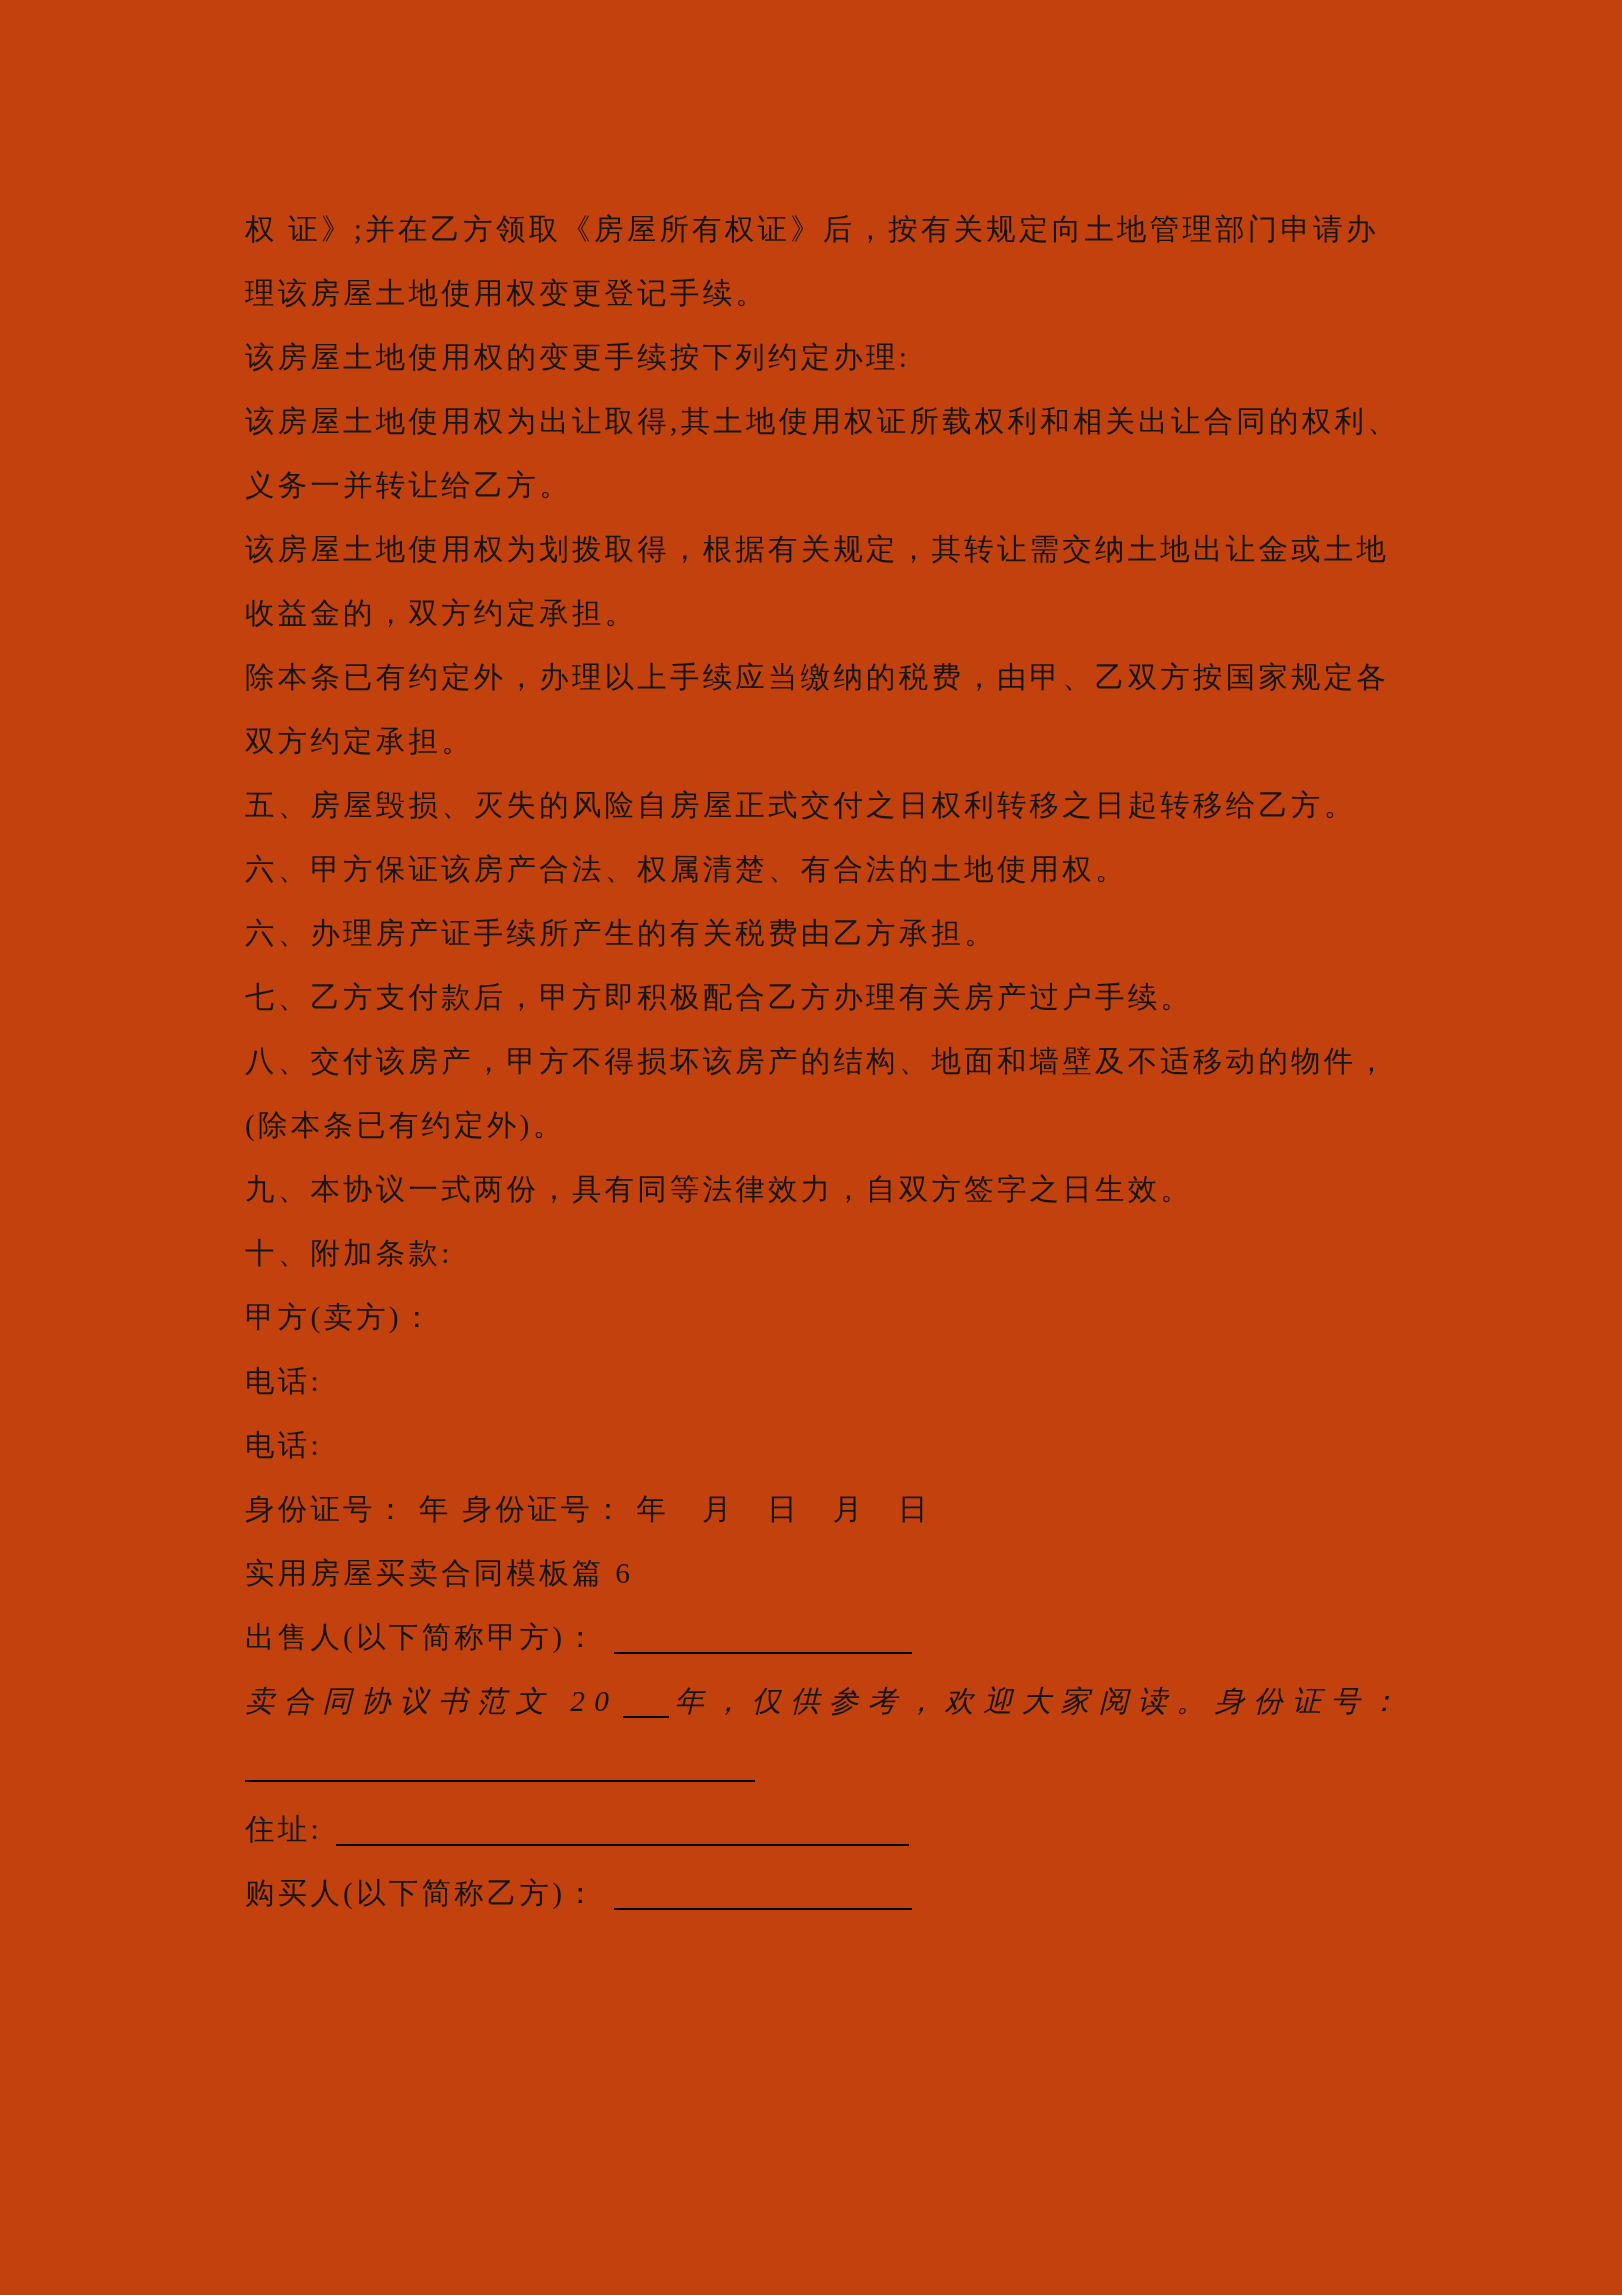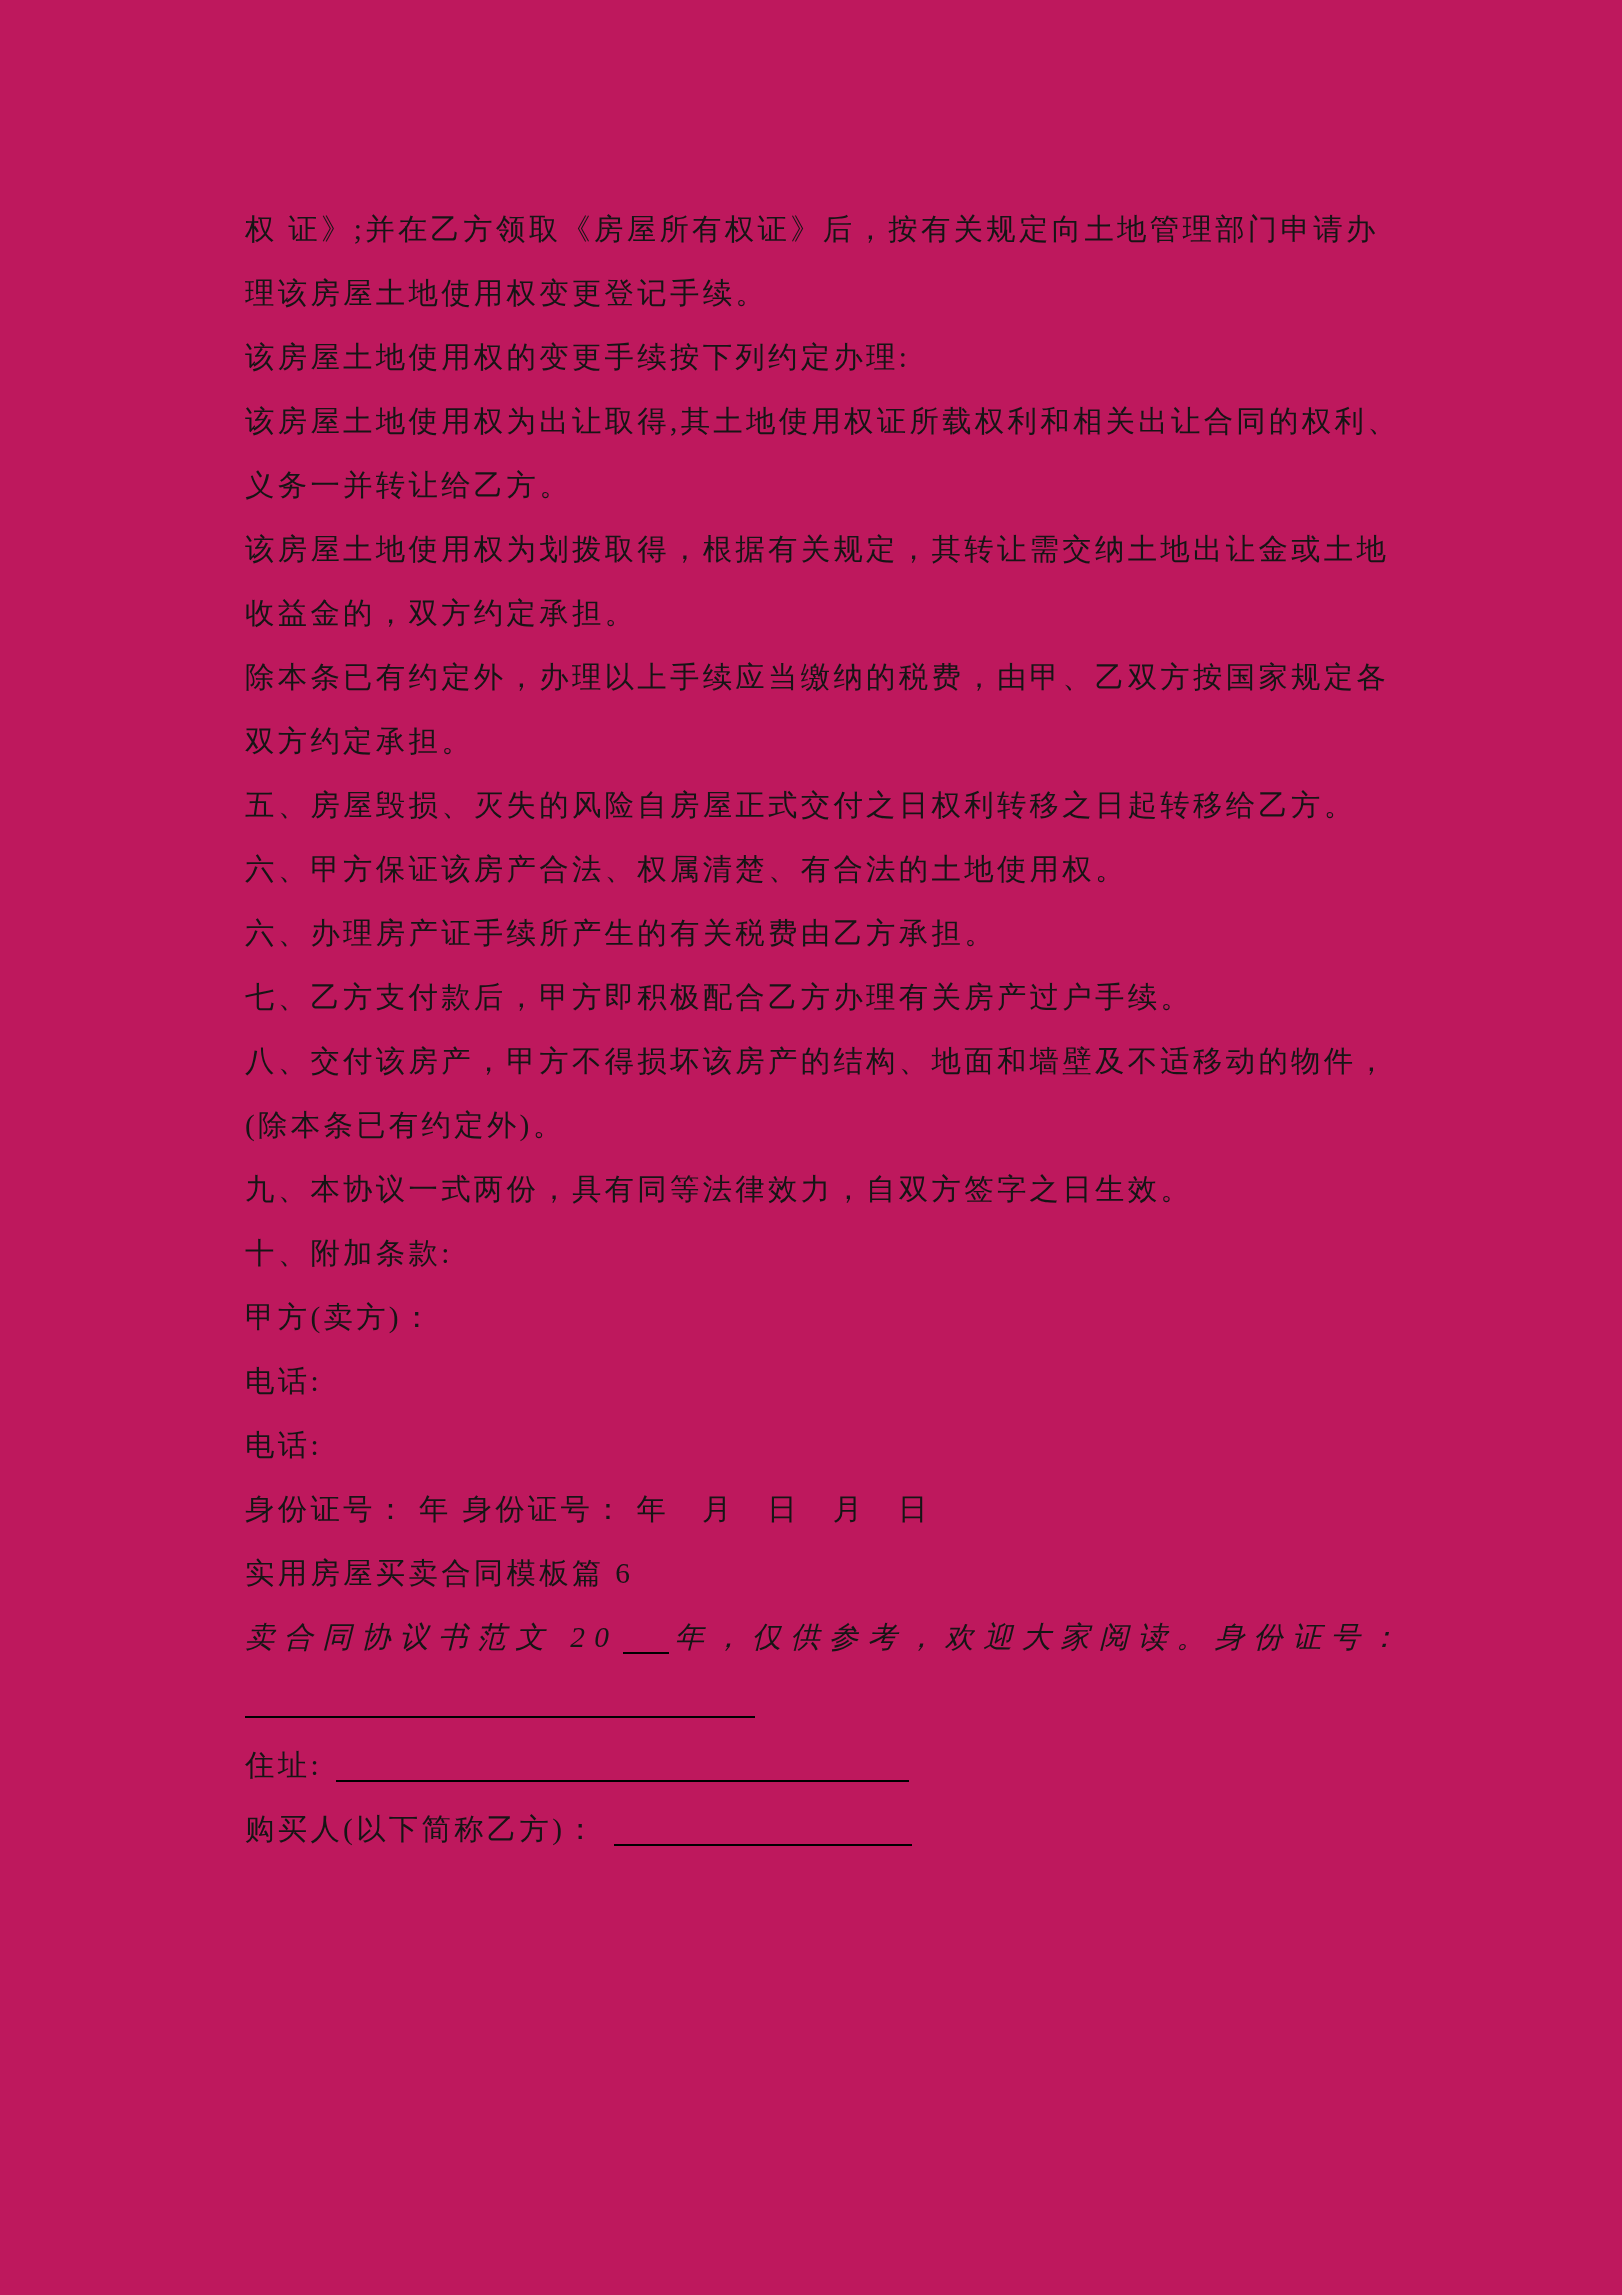--- a/index.html
+++ b/index.html
@@ -11,21 +11,21 @@
     width: 1623px;
     height: 2295px;
     position: relative;
     font-family: "Liberation Serif", "DejaVu Serif", serif;
   }
   .page {
     position: absolute;
     left: 0; top: 0;
     width: 1623px;
     height: 2295px;
-    background: #be185d;
+    background: #c2410c;
     overflow: hidden;
   }
   .content {
     position: absolute;
     left: 245px;
     top: 197px;
     width: 1184px;
   }
   .line {
     height: 64px;
@@ -72,20 +72,23 @@
     <div class="line">八、交付该房产，甲方不得损坏该房产的结构、地面和墙壁及不适移动的物件，</div>
     <div class="line">(除本条已有约定外)。</div>
     <div class="line">九、本协议一式两份，具有同等法律效力，自双方签字之日生效。</div>
     <div class="line">十、附加条款:</div>
     <div class="line">甲方(卖方)：</div>
     <div class="line">电话:</div>
     <div class="line">电话:</div>
     <div class="line">身份证号： 年 身份证号： 年　月　日　月　日</div>
     <div class="line">实用房屋买卖合同模板篇 6</div>
 
+    <div class="line">
+      <span>出售人(以下简称甲方)：</span><span class="blank w455"></span>
+    </div>
 
     <div class="line wide">
       <span>卖合同协议书范文 20</span><span class="blank w70"></span><span>年，仅供参考，欢迎大家阅读。身份证号：</span>
     </div>
 
     <div class="line">
       <span class="blank w780"></span>
     </div>
 
     <div class="line">

